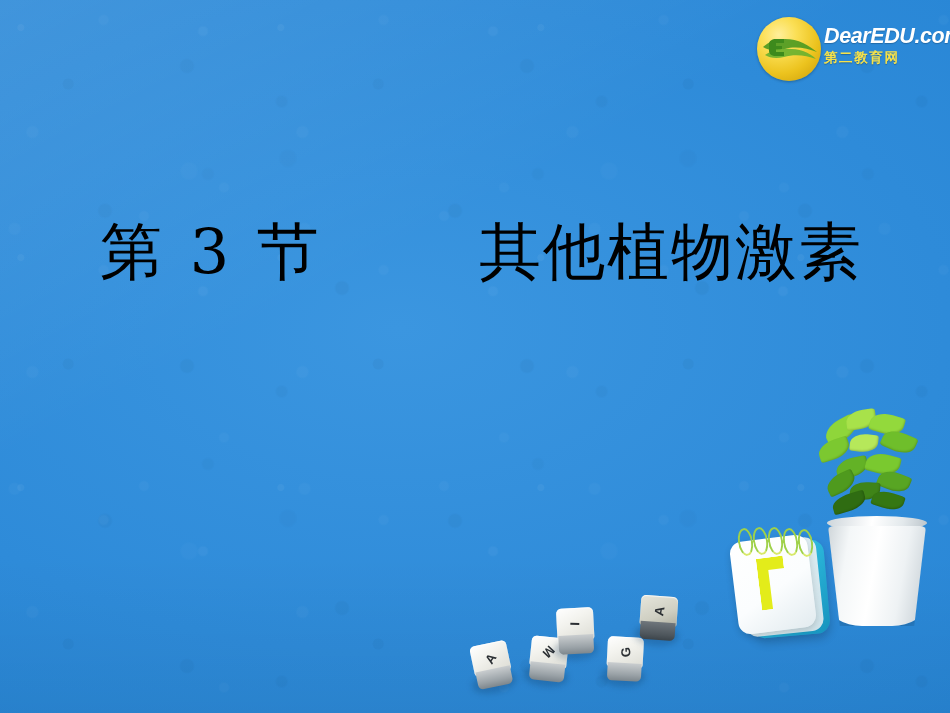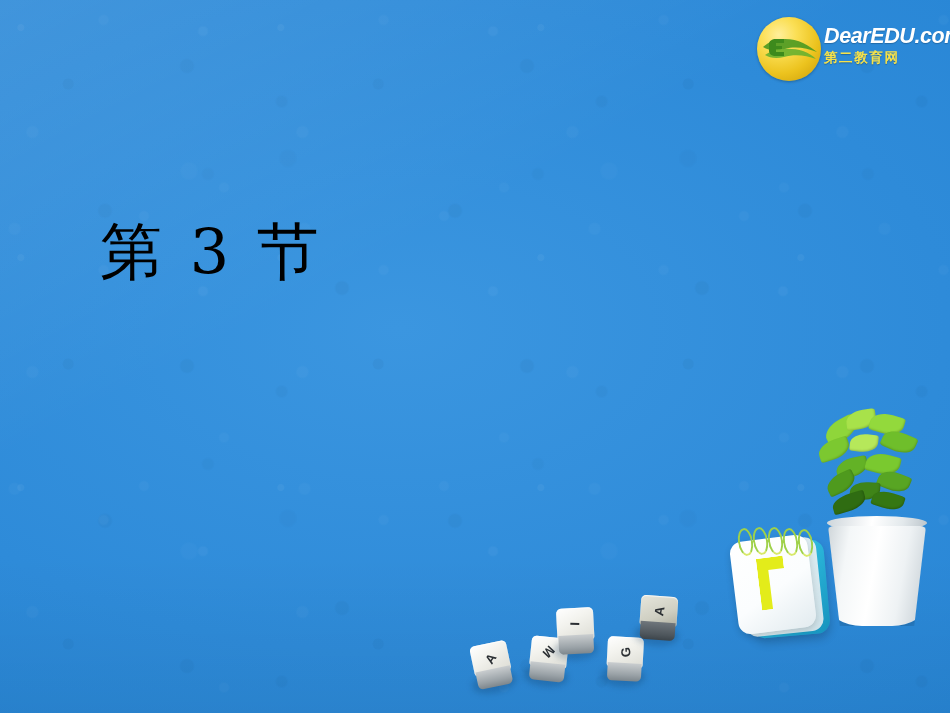--- a/index.html
+++ b/index.html
@@ -286,20 +286,21 @@
     </div>
     <div class="logo-text">
       <div class="logo-title">DearEDU.com</div>
       <div class="logo-sub">第二教育网</div>
     </div>
   </div>
 
   <div class="title-row">
     <span class="title-seg lead">第 3 节</span>
     <span class="title-gap"></span>
+    <span class="title-seg">其他植物激素</span>
   </div>
 
   <div class="plant">
     <div class="leaf" style="left:18px;top:16px;width:34px;height:20px;background:#8fd63a;transform:rotate(-28deg);"></div>
     <div class="leaf" style="left:40px;top:6px;width:30px;height:19px;background:#a8e24a;transform:rotate(-8deg);"></div>
     <div class="leaf" style="left:64px;top:10px;width:34px;height:20px;background:#93d93c;transform:rotate(16deg);"></div>
     <div class="leaf" style="left:12px;top:36px;width:32px;height:19px;background:#7cc830;transform:rotate(-18deg);"></div>
     <div class="leaf" style="left:44px;top:30px;width:28px;height:18px;background:#b6e85a;transform:rotate(6deg);"></div>
     <div class="leaf" style="left:76px;top:28px;width:34px;height:20px;background:#6fbe2b;transform:rotate(24deg);"></div>
     <div class="leaf" style="left:30px;top:54px;width:32px;height:19px;background:#63b226;transform:rotate(-12deg);"></div>

